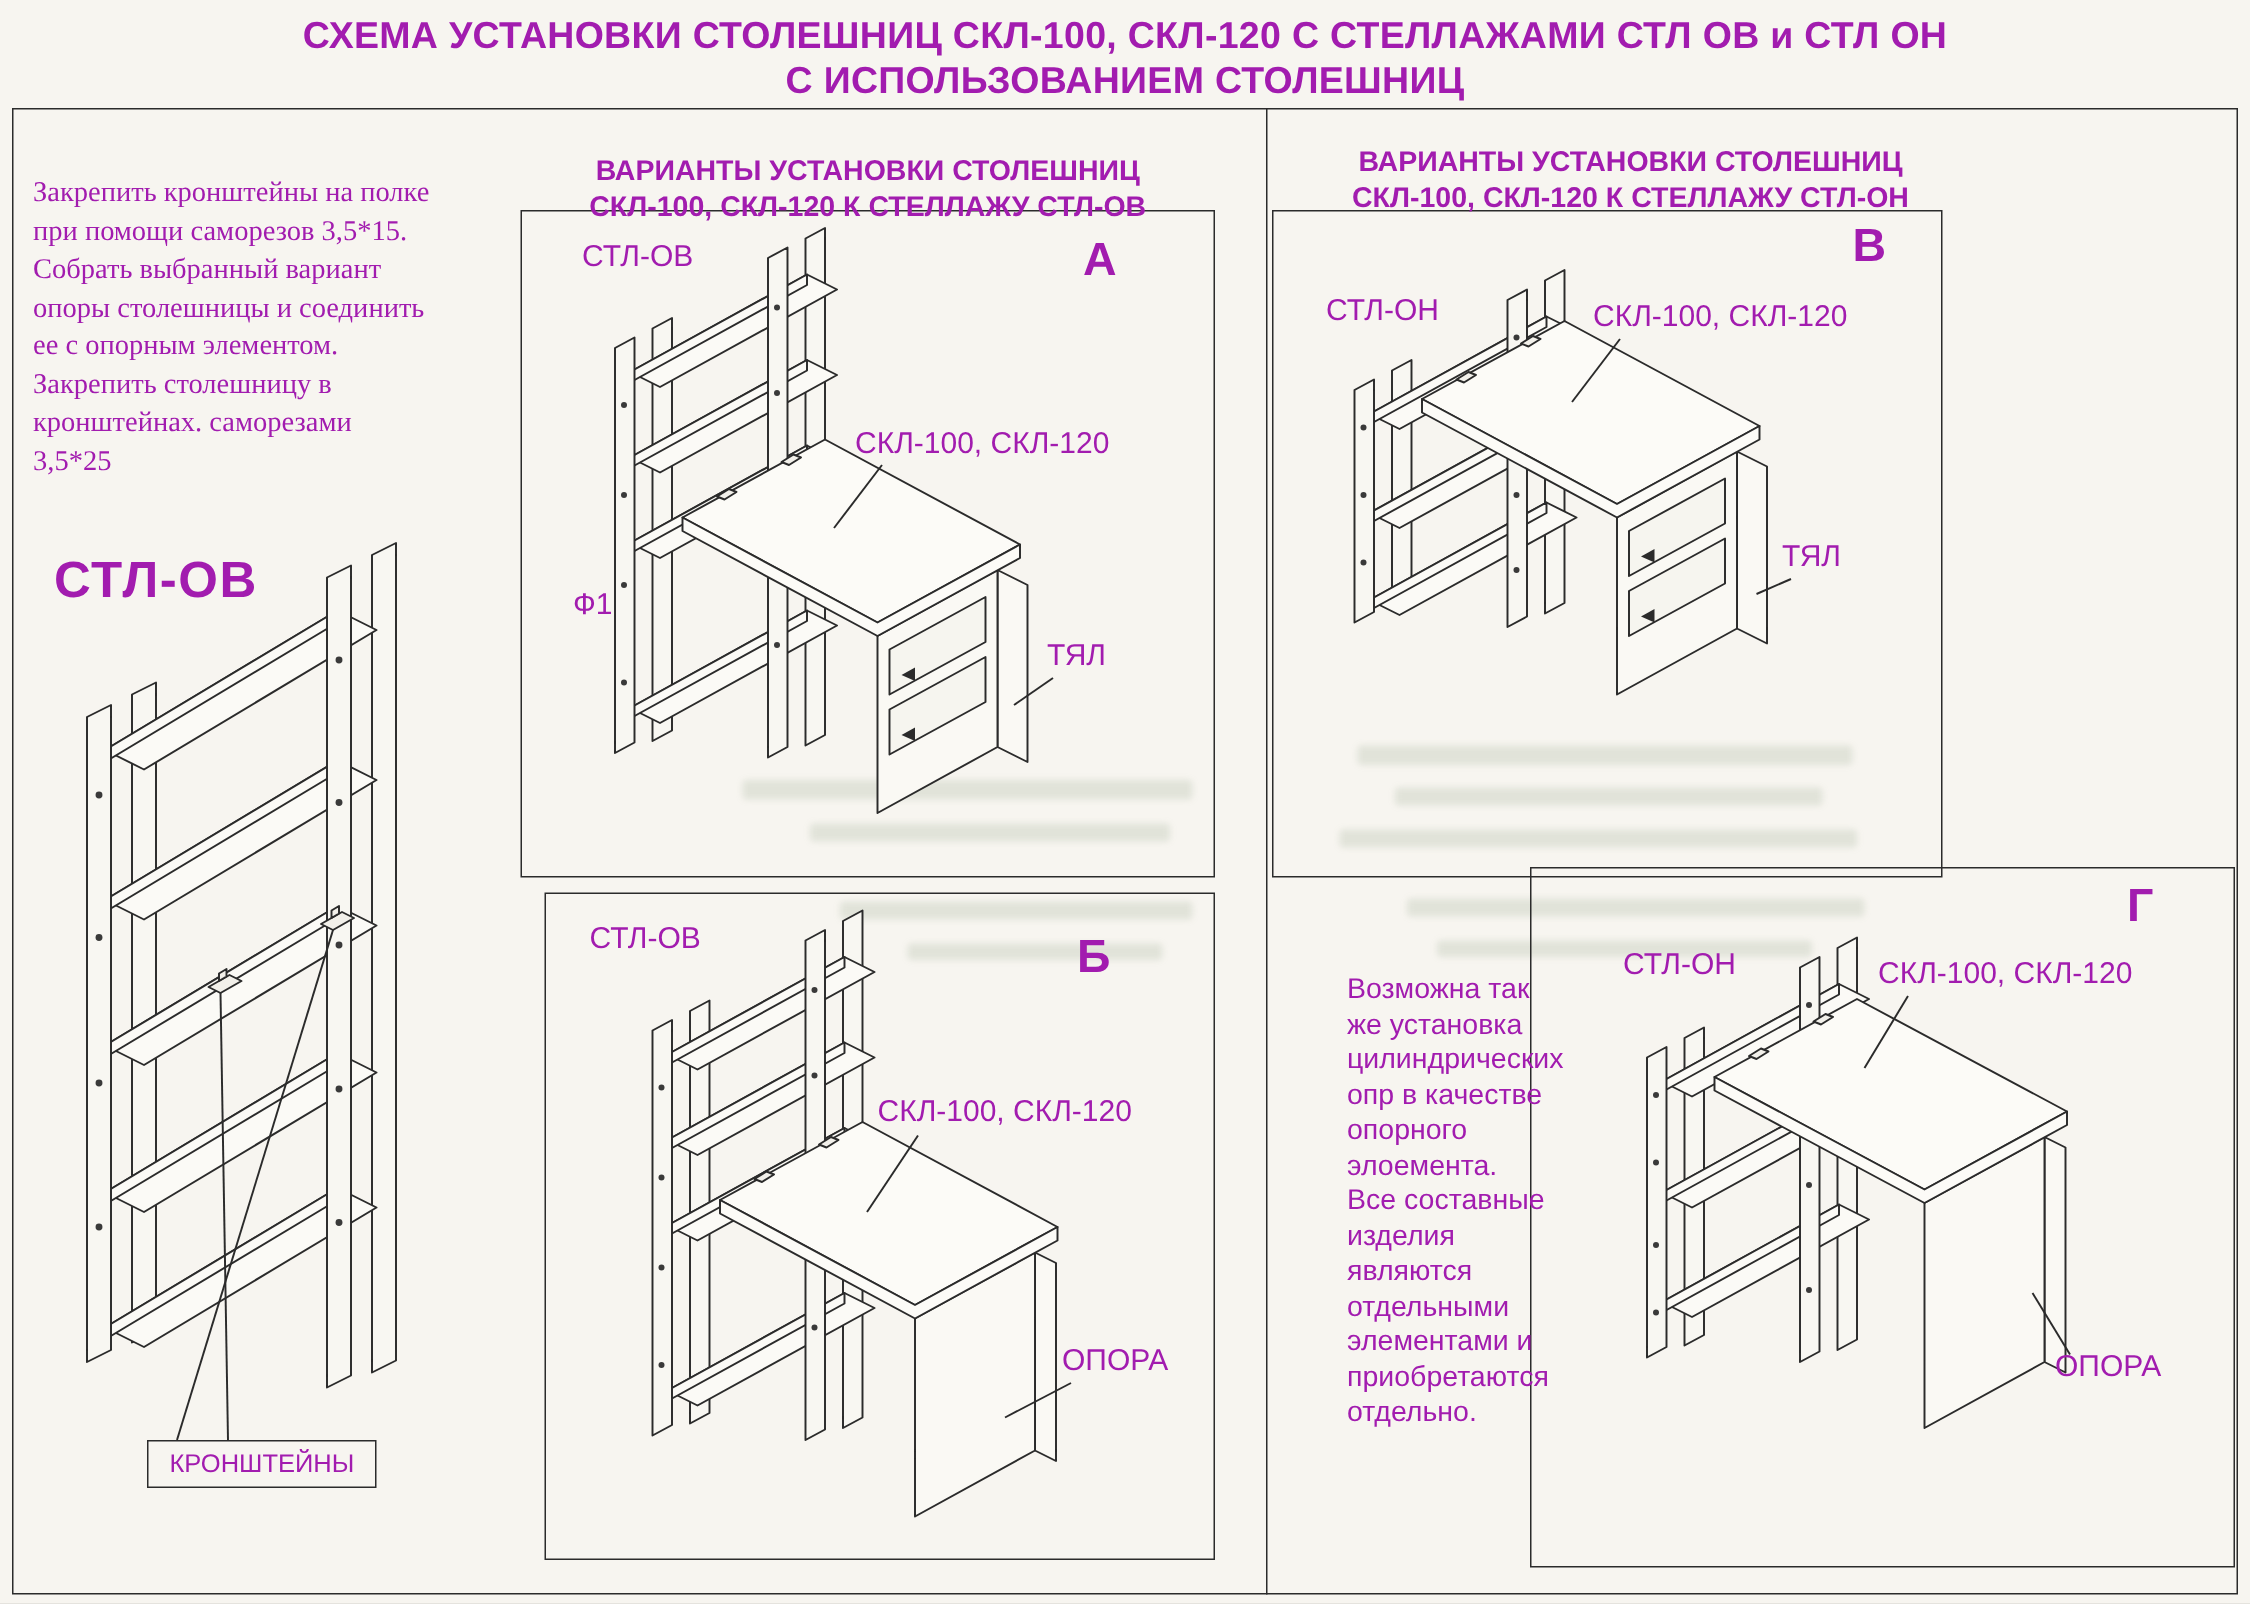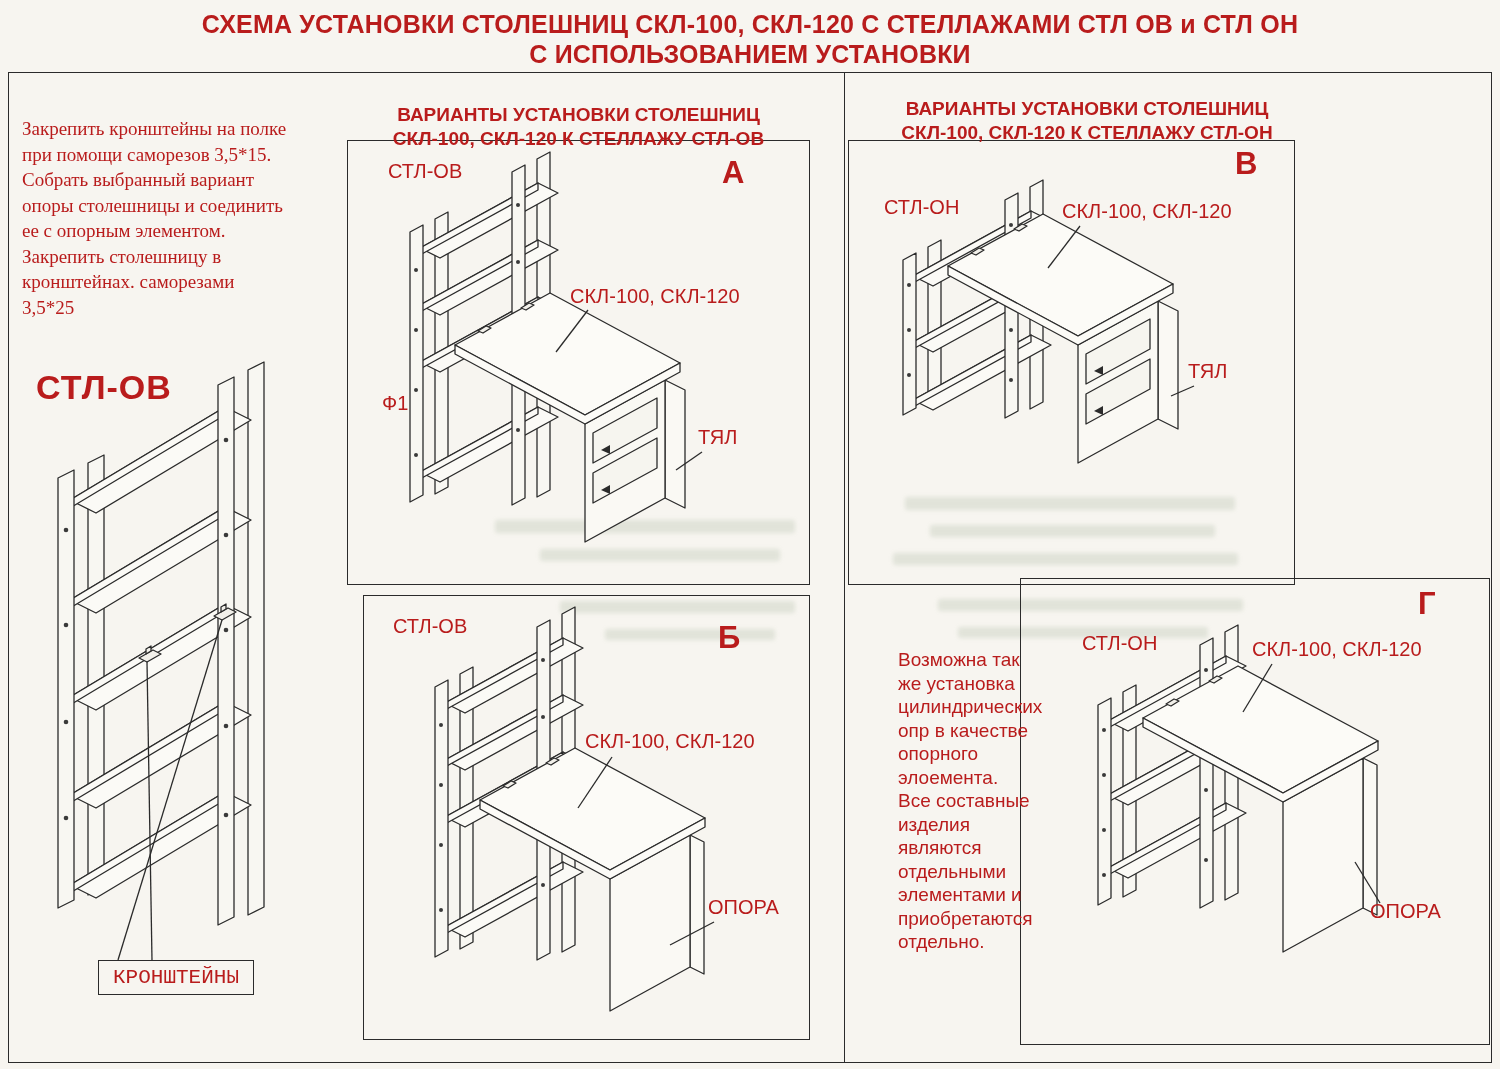--- a/index.html
+++ b/index.html
@@ -1,39 +1,39 @@
 <!DOCTYPE html>
 <html><head>
 <meta charset="utf-8">
 <style>
   * { margin:0; padding:0; box-sizing:border-box; }
   html,body { background:#d8d6d0; }
   .page { position:relative; width:1500px; height:1069px; background:#f7f5f0;
-          font-family:"Liberation Sans", sans-serif; color:#b91c1c; overflow:hidden; }
+          font-family:"Liberation Sans", sans-serif; color:#a21caf; overflow:hidden; }
   .abs { position:absolute; }
   .pre { white-space:pre-line; }
   .title-line { left:0; width:100%; text-align:center; font-weight:bold; font-size:25px; letter-spacing:.2px; }
   .box { border:1.6px solid #2b2b2b; }
   .hdr { font-weight:bold; font-size:19px; line-height:24px; text-align:center;margin-top:17px; }
   .lbl { font-size:20px; }
   .big-letter { font-size:31px; font-weight:bold; }
   .unit-big { font-size:34px; font-weight:bold; letter-spacing:1px; }
   .note-text { font-size:19px; line-height:23.5px; }
   .instr { font-size:19px; line-height:25.5px; }
-  .framed { border:1.6px solid #2b2b2b; padding:5px 14px; font-size:21px; background:#f7f5f0;font-family:Liberation Mono, monospace; }
+  .framed { border:1.6px solid #2b2b2b; padding:5px 14px; font-size:17px; background:#f7f5f0; }
   .ghost { background:rgba(118,140,104,.17); filter:blur(2px); border-radius:3px; }
   svg.lines { position:absolute; left:0; top:0; }
 </style>
 </head>
 <body>
 
 <div class="page">
 
   <div class="abs title-line" style="top:10px;">СХЕМА УСТАНОВКИ СТОЛЕШНИЦ СКЛ-100, СКЛ-120  С СТЕЛЛАЖАМИ  СТЛ ОВ и СТЛ ОН</div>
-  <div class="abs title-line" style="top:40px;">С ИСПОЛЬЗОВАНИЕМ УСТАНОВКИ</div>
+  <div class="abs title-line" style="top:40px;">С ИСПОЛЬЗОВАНИЕМ СТОЛЕШНИЦ</div>
 
   <div class="abs ghost" style="left:495px;top:520px;width:300px;height:13px;"></div>
   <div class="abs ghost" style="left:540px;top:549px;width:240px;height:12px;"></div>
   <div class="abs ghost" style="left:560px;top:601px;width:235px;height:12px;"></div>
   <div class="abs ghost" style="left:605px;top:629px;width:170px;height:11px;"></div>
   <div class="abs ghost" style="left:905px;top:497px;width:330px;height:13px;"></div>
   <div class="abs ghost" style="left:930px;top:525px;width:285px;height:12px;"></div>
   <div class="abs ghost" style="left:893px;top:553px;width:345px;height:12px;"></div>
   <div class="abs ghost" style="left:938px;top:599px;width:305px;height:12px;"></div>
   <div class="abs ghost" style="left:958px;top:627px;width:250px;height:11px;"></div>

